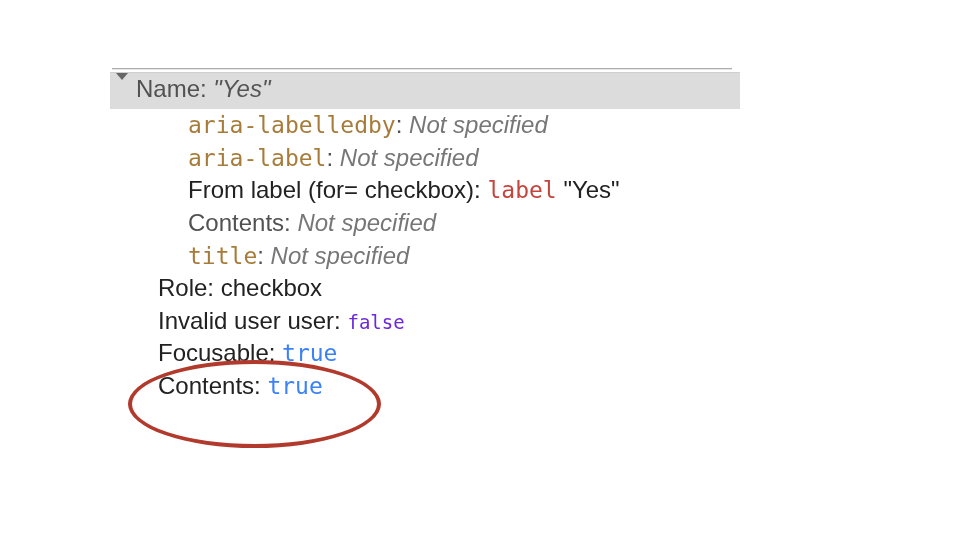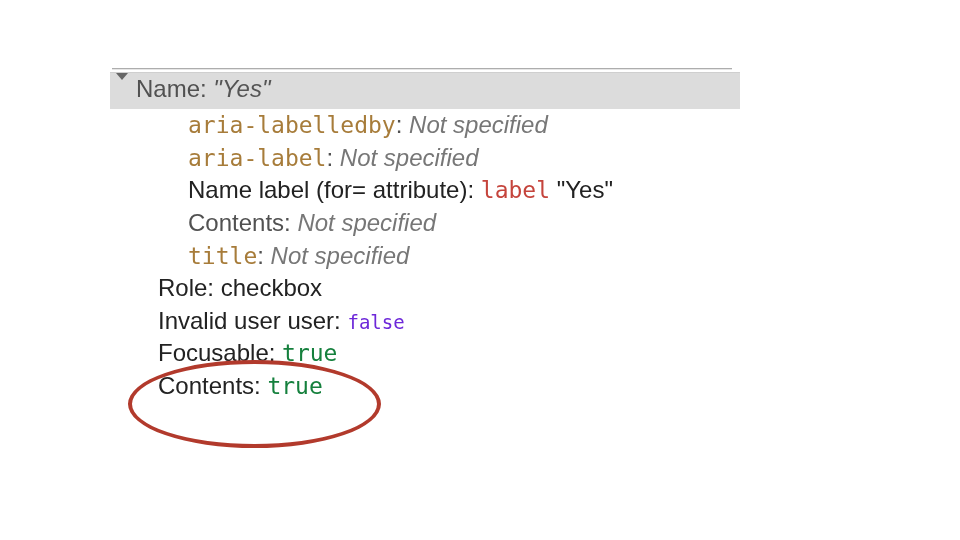--- a/index.html
+++ b/index.html
@@ -54,21 +54,21 @@
     color: #a77c3a;
     font-size: 23px;
   }
   .mono-code-red {
     font-family: Menlo, Consolas, monospace;
     color: #c5443c;
     font-size: 23px;
   }
   .mono-code-blue {
     font-family: Menlo, Consolas, monospace;
-    color: #15803d;
+    color: #3b82f6;
     font-size: 23px;
   }
   .mono-code-black {
     font-family: Menlo, Consolas, monospace;
     color: #6d28d9;
     font-size: 19px;
   }
   .notspec { color: #777; font-style: italic; }
   .row { white-space: nowrap; }
   .ellipse {
@@ -94,21 +94,21 @@
 
   <div class="row indent1">
     <span class="mono-attr">aria-labelledby</span><span class="label">: </span><span class="notspec">Not specified</span>
   </div>
 
   <div class="row indent1">
     <span class="mono-attr">aria-label</span><span class="label">: </span><span class="notspec">Not specified</span>
   </div>
 
   <div class="row indent1">
-    <span>Name label (for= attribute):</span>
+    <span>From label (for= checkbox):</span>
     <span> </span>
     <span class="mono-code-red">label</span>
     <span> </span>
     <span>"Yes"</span>
   </div>
 
   <div class="row indent1">
     <span class="label">Contents:</span>
     <span> </span>
     <span class="notspec">Not specified</span>

